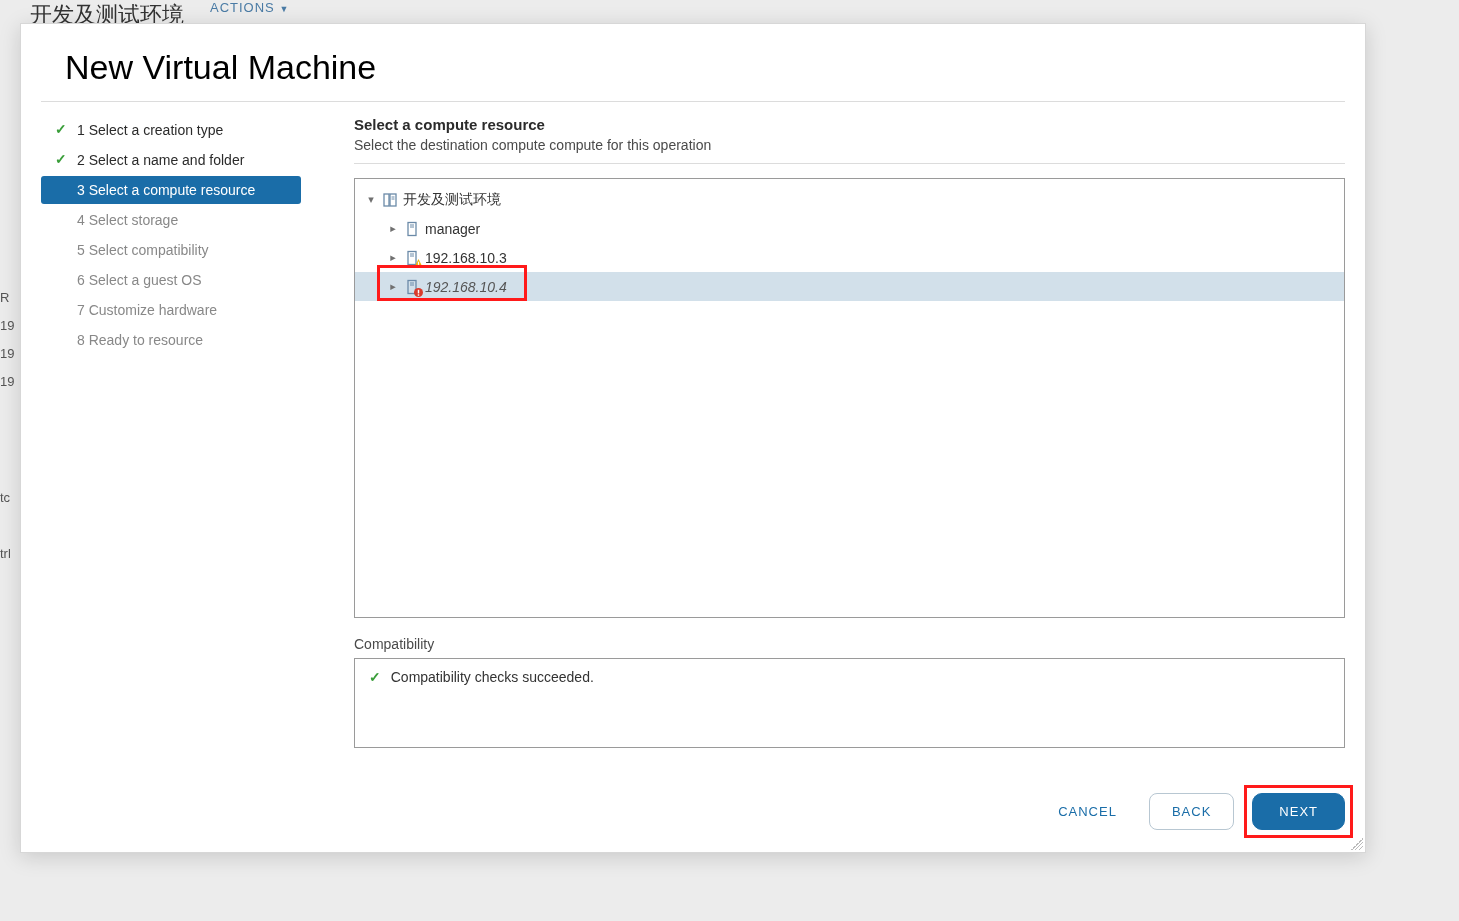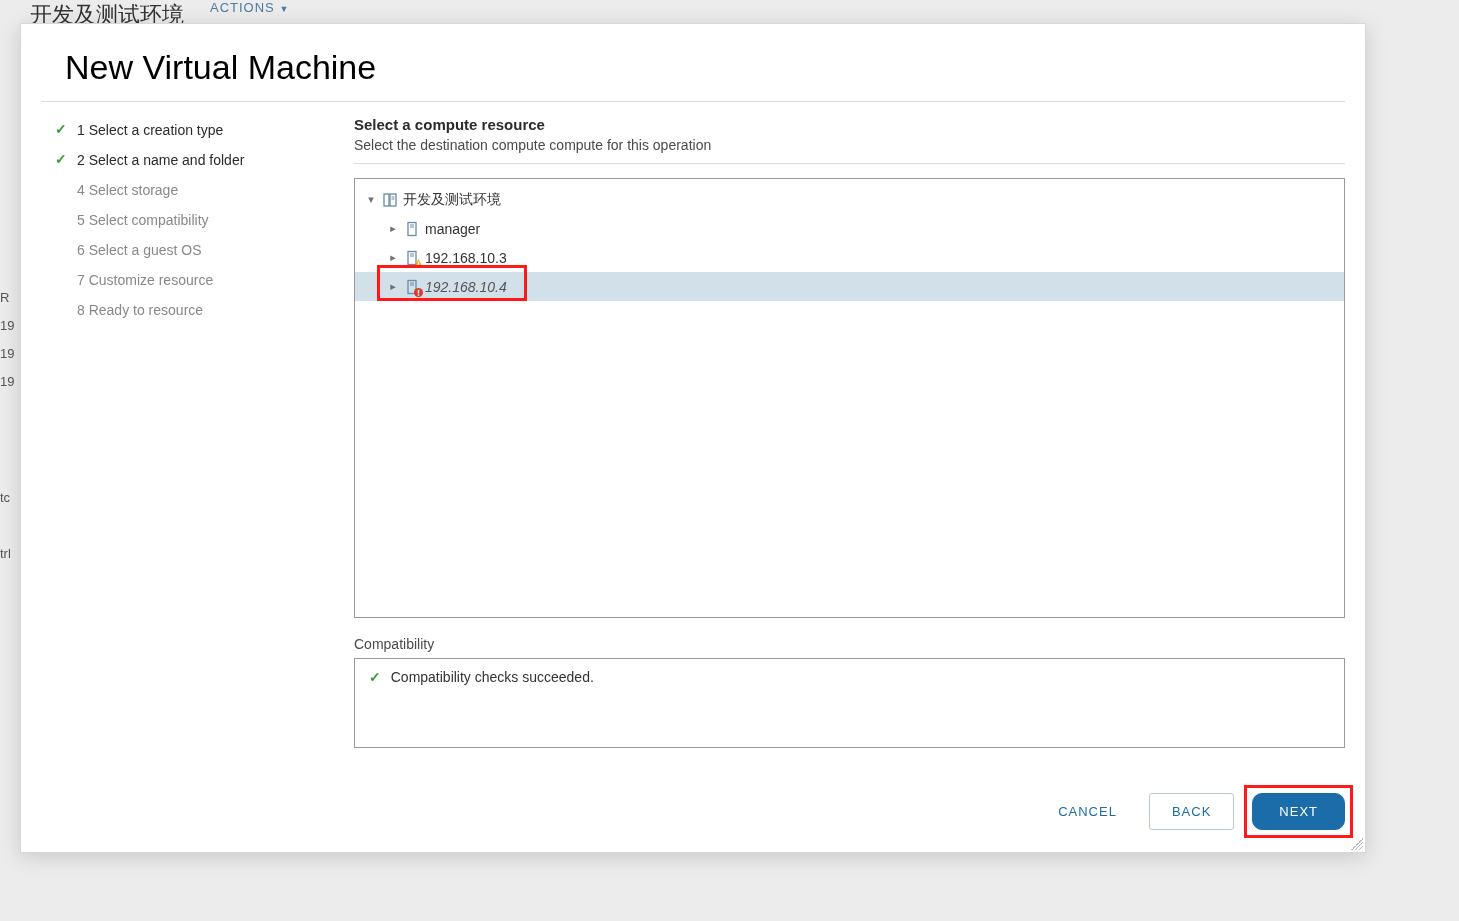--- a/index.html
+++ b/index.html
@@ -72,21 +72,21 @@
   .compat-box{ border:1px solid #9a9a9a; height:90px; padding:10px 14px;}
   .compat-row{ display:flex; align-items:center; font-size:14px; color:#333;}
   .compat-row .chk{ color:#3a9e3a; font-weight:bold; margin-right:10px;}
 
   .footer{
     padding: 18px 20px 22px 0;
     display:flex; justify-content:flex-end; gap:18px;
     align-items:center;
   }
   .btn-link{ background:none; border:none; color:#1a6da8; font-size:13px; letter-spacing:1px; padding:10px 14px; cursor:pointer; font-weight:500;}
-  .btn-outline{ background:#fff; border:1px solid #b8c7d2; color:#1a6da8; font-size:13px; letter-spacing:1px; padding:10px 22px; cursor:pointer; border-radius:3px; font-weight:500;}
+  .btn-outline{ background:#fff; border:1px solid #b8c7d2; color:#1a6da8; font-size:13px; letter-spacing:1px; padding:10px 22px; cursor:pointer; border-radius:8px; font-weight:500;}
   .btn-primary{ background:#1a6da8; border:1px solid #1a6da8; color:#fff; font-size:13px; letter-spacing:1px; padding:10px 26px; cursor:pointer; border-radius:10px; font-weight:500;}
 
   .resize-grip{position:absolute; right:2px; bottom:2px; width:12px;height:12px; background:
      linear-gradient(135deg, transparent 0 50%, #bbb 50% 55%, transparent 55% 65%, #bbb 65% 70%, transparent 70% 80%, #bbb 80% 85%, transparent 85%);}
 
   
   .svg-dc{stroke:#6b8aa8;fill:none;}
   .svg-host{stroke:#6b8aa8;fill:none;}
 </style>
 </head>
@@ -107,24 +107,25 @@
   </div>
 </div>
 
 <div class="modal">
   <div class="modal-title">New Virtual Machine</div>
 
   <div class="modal-body">
     <div class="wizard-steps">
       <div class="step done"><span>1</span> <span>Select a creation type</span></div>
       <div class="step done"><span>2</span> <span>Select a name and folder</span></div>
+      <div class="step active"><span>3</span> <span>Select a compute resource</span></div>
       <div class="step pending"><span>4</span> <span>Select storage</span></div>
       <div class="step pending"><span>5</span> <span>Select compatibility</span></div>
       <div class="step pending"><span>6</span> <span>Select a guest OS</span></div>
-      <div class="step pending"><span>7</span> <span>Customize resource</span></div>
+      <div class="step pending"><span>7</span> <span>Customize hardware</span></div>
       <div class="step pending"><span>8</span> <span>Ready to resource</span></div>
     </div>
 
     <div class="content">
       <div class="section-title">Select a compute resource</div>
       <div class="section-sub">Select the destination compute compute for this operation</div>
       <hr class="section-divider">
 
       <div class="tree-box" style="position:relative;">
         <div class="tree-row">

